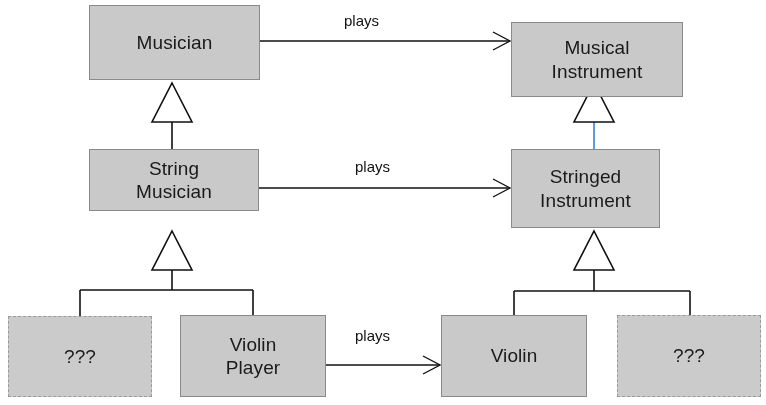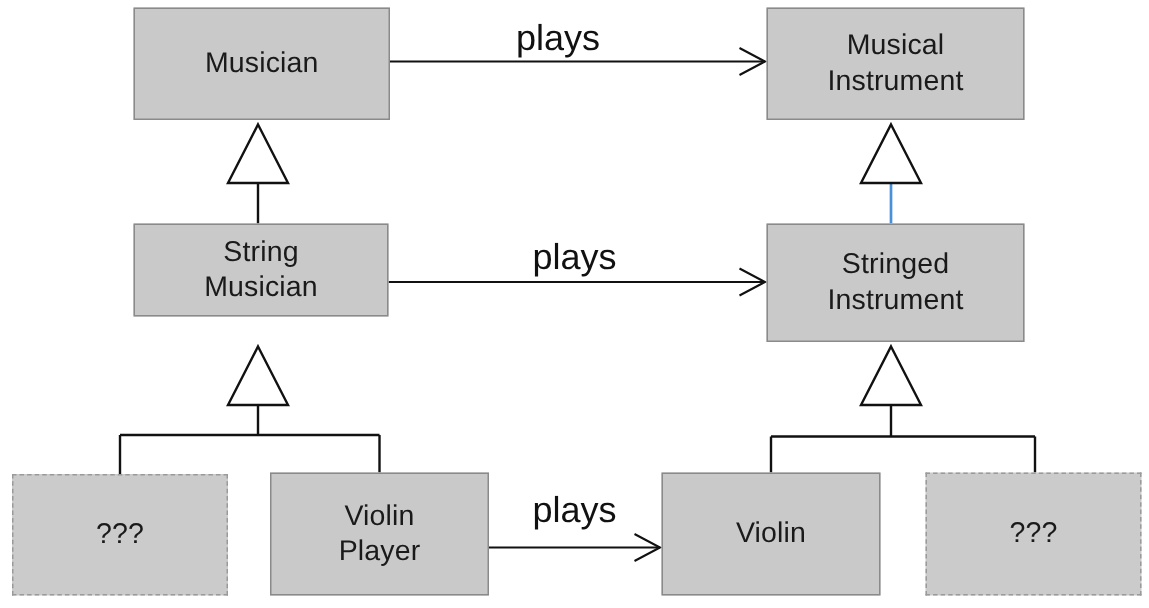--- a/index.html
+++ b/index.html
@@ -45,21 +45,21 @@
     border: 1px dashed #9a9a9a;
     background: #cbcbcb;
   }
   .uml-class .class-name {
     display: block;
     white-space: pre-line;
     padding: 0 4px;
   }
   .edge-label {
     position: absolute;
-    font-size: 24px;
+    font-size: 15px;
     color: #111111;
     white-space: nowrap;
     z-index: 3;
   }
 </style>
 </head>
 <body>
 
 <div id="diagram-canvas">
 
@@ -104,31 +104,31 @@
     <g>
       <line x1="326" y1="365" x2="440" y2="365" stroke="#111111" stroke-width="1.4"></line>
       <polyline points="423,356 440,365 423,374" fill="none" stroke="#111111" stroke-width="1.4"></polyline>
     </g>
   </svg>
 
   <div class="uml-class" style="left:89px; top:5px; width:171px; height:75px;">
     <span class="class-name">Musician</span>
   </div>
 
-  <div class="uml-class" style="left:511px; top:5px; width:172px; height:75px;">
+  <div class="uml-class" style="left:511px; top:22px; width:172px; height:75px;">
     <span class="class-name">Musical
 Instrument</span>
   </div>
 
   <div class="uml-class" style="left:89px; top:149px; width:170px; height:62px;">
     <span class="class-name">String
 Musician</span>
   </div>
 
-  <div class="uml-class" style="left:511px; top:149px; width:172px; height:79px;">
+  <div class="uml-class" style="left:511px; top:149px; width:149px; height:79px;">
     <span class="class-name">Stringed
 Instrument</span>
   </div>
 
   <div class="uml-class dashed" style="left:8px; top:316px; width:144px; height:81px;">
     <span class="class-name">???</span>
   </div>
 
   <div class="uml-class" style="left:180px; top:315px; width:146px; height:82px;">
     <span class="class-name">Violin

